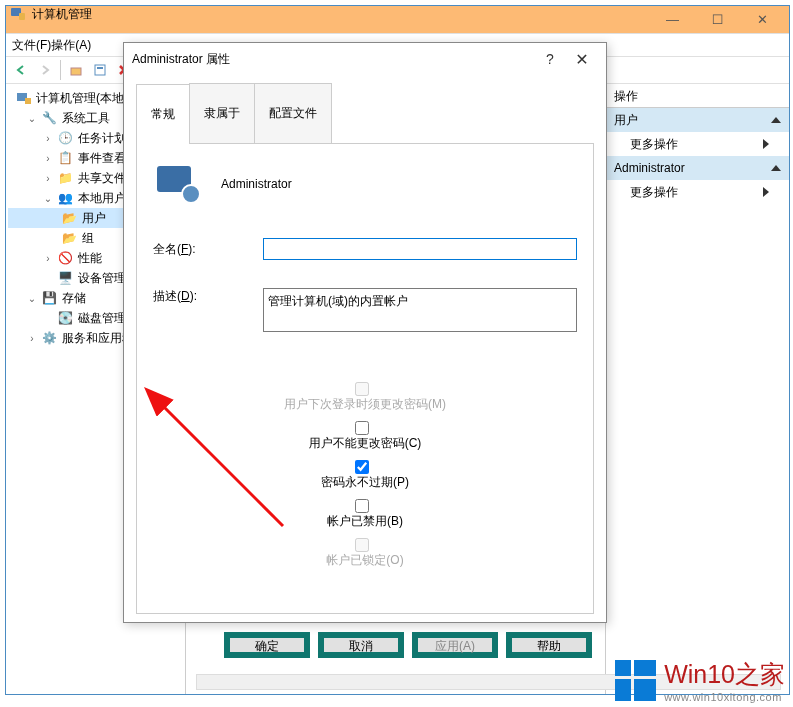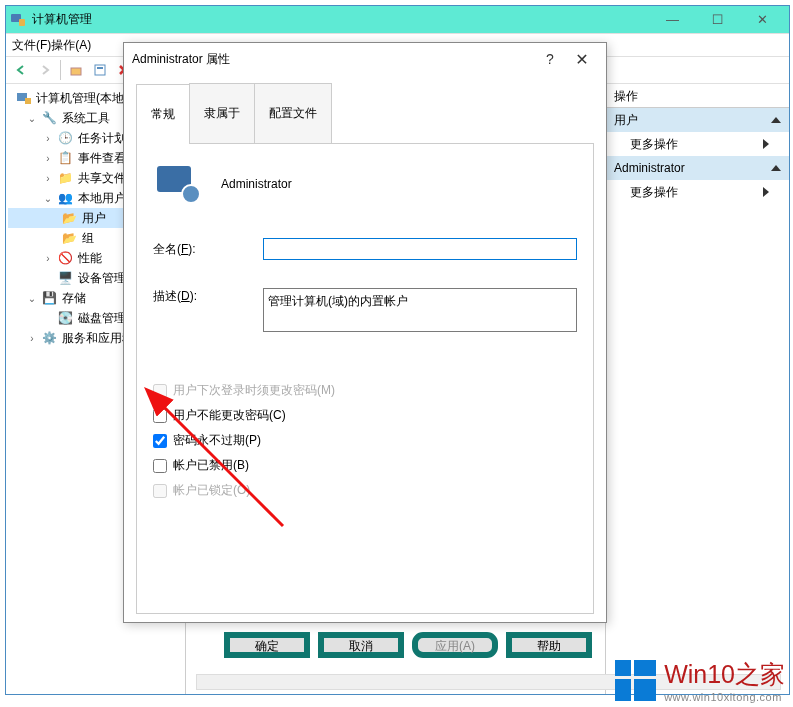--- a/index.html
+++ b/index.html
@@ -1,20 +1,20 @@
 <!DOCTYPE html>
 <html><head>
 <meta charset="utf-8">
 <style>
 * { box-sizing: border-box; margin: 0; padding: 0; font-family: "Microsoft YaHei", "Segoe UI", sans-serif; }
 body { width: 793px; height: 707px; background: #fff; position: relative; overflow: hidden; font-size: 12px; }
 
 
 .main-window { position: absolute; left: 5px; top: 5px; width: 785px; height: 690px; border: 1px solid #4a8bc2; background: #fff; }
-.titlebar { height: 28px; background: #5eead4; display: flex; align-items: center; padding: 0 4px; border-bottom: 1px solid #e0e0e0; }
+.titlebar { height: 28px; background: #fdba74; display: flex; padding: 0 4px; border-bottom: 1px solid #e0e0e0; }
 .titlebar .appicon { width: 16px; height: 16px; margin-right: 6px; }
 .titlebar .title { flex: 1; font-size: 12px; color: #000; }
 .titlebar .winbtns { display: flex; }
 .titlebar .winbtns div { width: 45px; height: 26px; display: flex; align-items: center; justify-content: center; color: #555; font-size: 13px; }
 .menubar { height: 22px; display: flex; align-items: center; padding: 0 6px; gap: 0; }
 .menubar span { font-size: 12px; color: #000; }
 .toolbar { height: 28px; display: flex; align-items: center; padding: 0 4px; border-top: 1px solid #e0e0e0; border-bottom: 1px solid #e0e0e0; gap: 2px; }
 .toolbar .tbtn { width: 22px; height: 22px; border: 1px solid transparent; display: flex; align-items: center; justify-content: center; }
 .toolbar .sep { width: 1px; height: 20px; background: #ccc; margin: 0 2px; }
 
@@ -55,27 +55,27 @@
 .user-header { display: flex; align-items: center; gap: 20px; margin-bottom: 30px; }
 .user-icon { width: 48px; height: 48px; position: relative; }
 .user-icon .monitor { position: absolute; left: 4px; top: 6px; width: 34px; height: 26px; background: #3a6ea5; border-radius: 3px; }
 .user-icon .head { position: absolute; right: 0; bottom: 4px; width: 20px; height: 20px; background: #5a8fc0; border-radius: 50%; border: 2px solid #fff; }
 
 .form-row { display: flex; align-items: center; margin-bottom: 28px; }
 .form-row .flabel { width: 110px; font-size: 12px; }
 .form-row input[type="text"] { flex: 1; height: 22px; border: 1px solid #0078d7; padding: 0 4px; font-size: 12px; }
 .form-row textarea { flex: 1; height: 44px; border: 1px solid #7a7a7a; padding: 4px; font-size: 12px; resize: none; }
 
-.check-row { display: flex; align-items: center; margin: 8px 0; font-size: 12px; }
+.check-row { display: flex; align-items: center; margin: 8px 0; font-size: 12px; flex-direction: column; }
 .check-row input[type="checkbox"] { width: 14px; height: 14px; margin-right: 6px; }
 .check-row.disabled { color: #aaa; }
 
 .dialog-buttons { display: flex; justify-content: flex-end; gap: 8px; padding: 10px 14px; }
 .dialog-buttons button { width: 86px; height: 26px; border: 6px solid #0f766e; background: #e1e1e1; font-size: 12px; }
-.dialog-buttons button:disabled { color: #888; border-radius: 11px; }
+.dialog-buttons button:disabled { color: #888; }
 
 
 .red-arrow { position: absolute; left: 143px; top: 386px; pointer-events: none; }
 
 
 .watermark { position: absolute; right: 8px; bottom: 4px; display: flex; align-items: center; gap: 8px; }
 .win-logo { display: grid; grid-template-columns: 16px 22px; grid-template-rows: 16px 22px; gap: 3px; }
 .win-logo div { background: #0a7bd6; }
 .wm-text { display: flex; flex-direction: column; }
 .wm-text .big { font-size: 25px; font-weight: 500; color: #b91c1c; }

